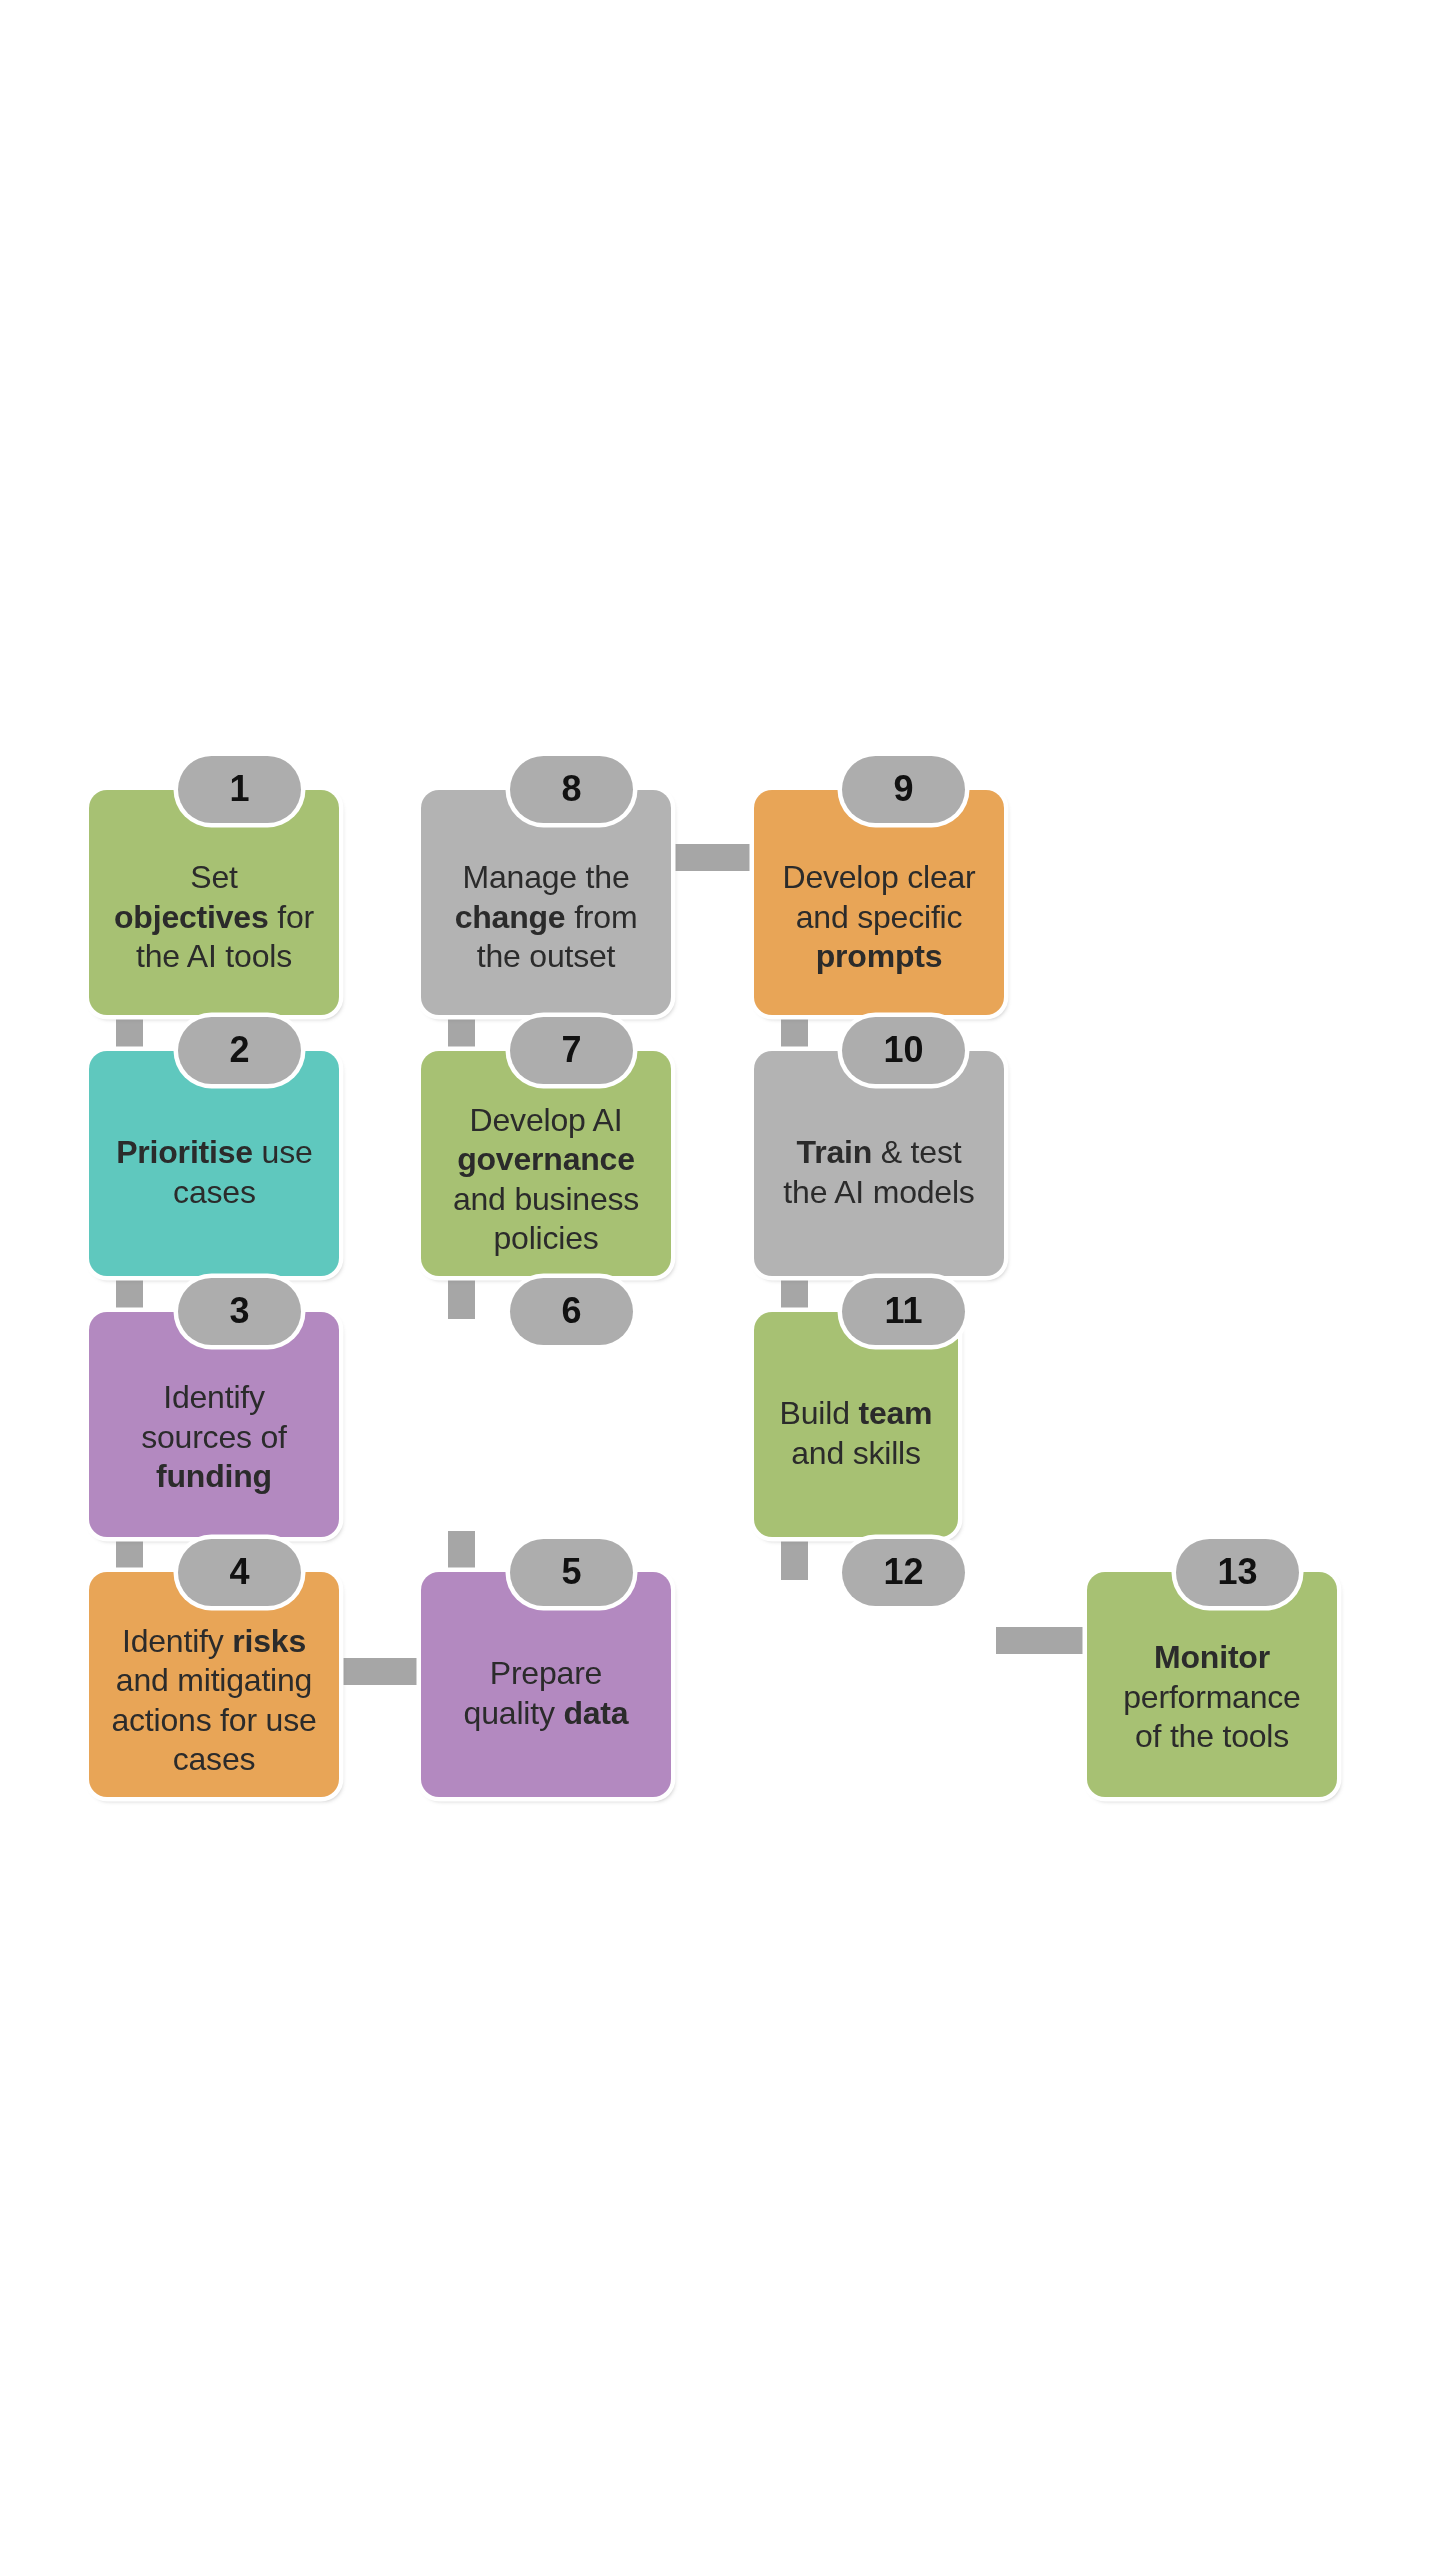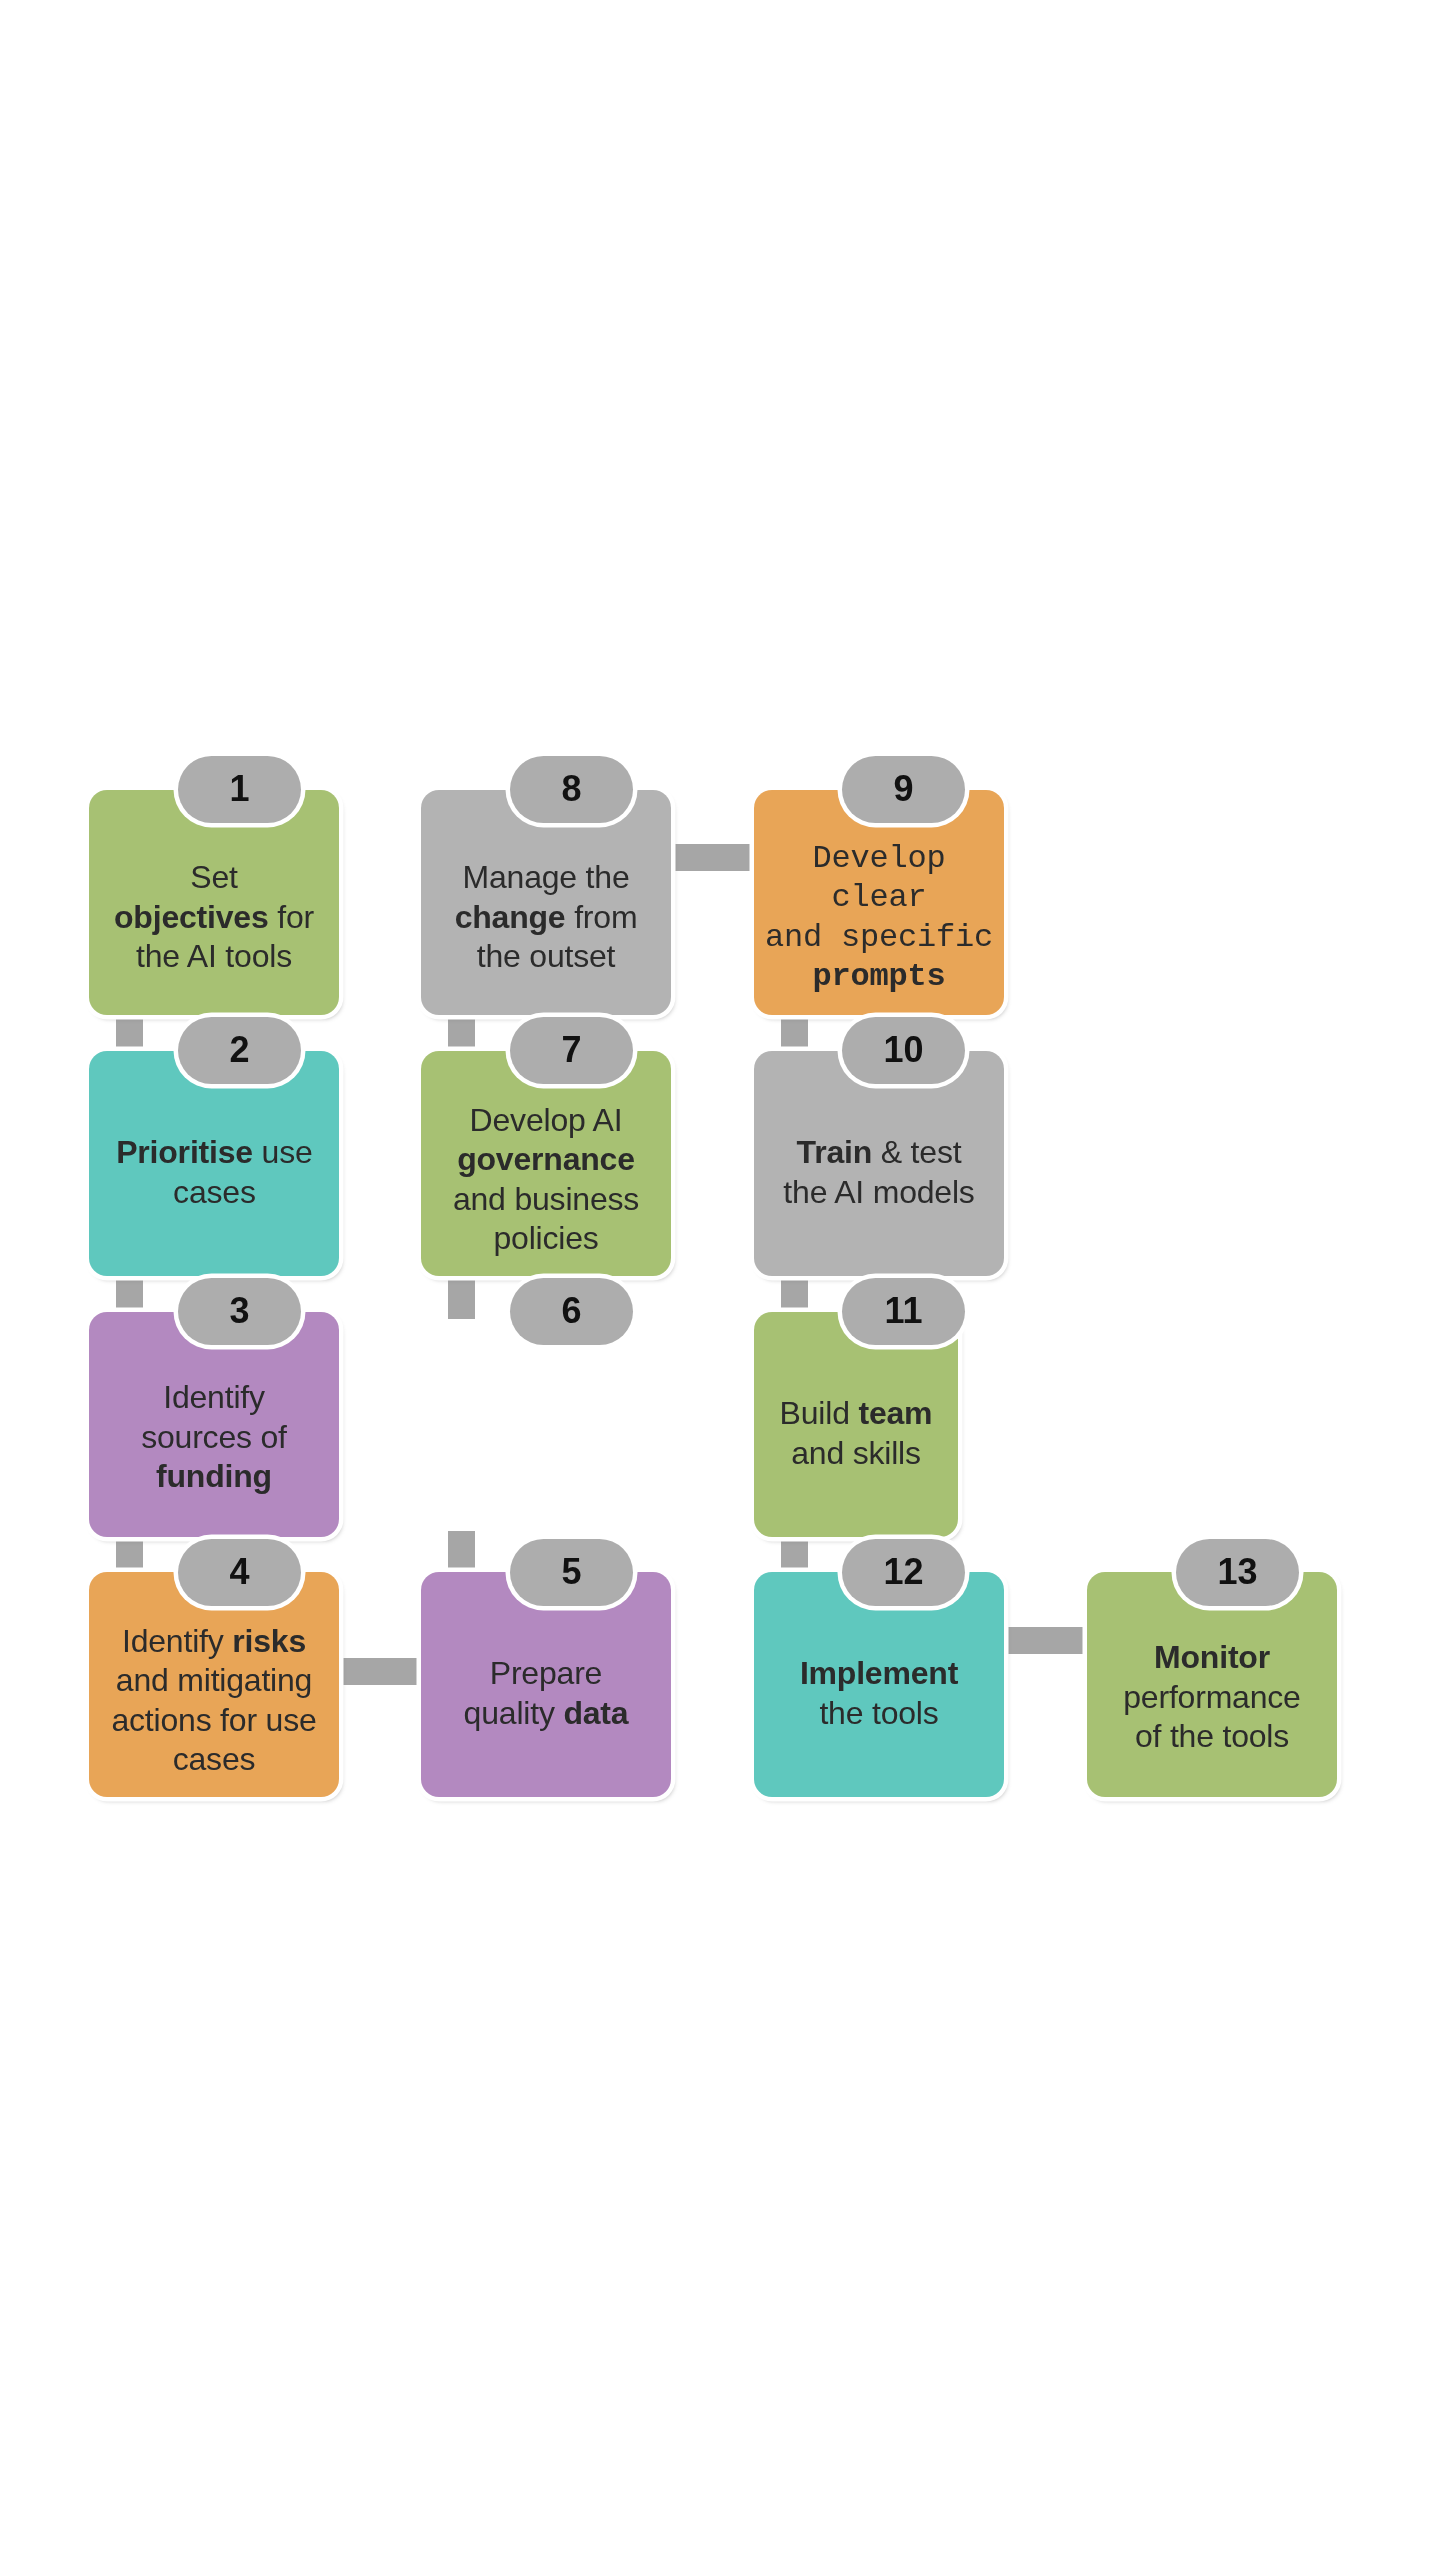--- a/index.html
+++ b/index.html
@@ -158,21 +158,21 @@
       <div class="step-text t-shift-1" style="color: rgb(43, 43, 43); text-align: center;">
         <div><span>Manage the</span></div>
         <div><b>change</b><span> from</span></div>
         <div><span>the outset</span></div>
       </div>
     </div>
     <div class="num-tab" style="left: 510px; top: 756px; background: rgb(173, 173, 173);">
       <span>8</span>
     </div>
     <div class="step" style="left: 754px; top: 790px; width: 250px; height: 225px; background: rgb(232, 165, 87);">
-      <div class="step-text t-shift-1" style="color: rgb(43, 43, 43); font-family: Liberation Mono, monospace;">
+      <div class="step-text t-shift-1" style="color: rgb(43, 43, 43);">
         <div><span>Develop clear</span></div>
         <div><span>and specific</span></div>
         <div><b>prompts</b></div>
       </div>
     </div>
     <div class="num-tab" style="left: 842px; top: 756px; background: rgb(173, 173, 173);">
       <span>9</span>
     </div>
     <div class="step" style="left: 754px; top: 1051px; width: 250px; height: 225px; background: rgb(179, 179, 179);">
       <div class="step-text t-shift-2" style="color: rgb(43, 43, 43);">
@@ -184,26 +184,20 @@
       <span>10</span>
     </div>
     <div class="step" style="left: 754px; top: 1312px; width: 204px; height: 225px; background: rgb(167, 193, 115);">
       <div class="step-text t-shift-2" style="color: rgb(43, 43, 43);">
         <div><span>Build </span><b>team</b></div>
         <div><span>and skills</span></div>
       </div>
     </div>
     <div class="num-tab" style="left: 842px; top: 1278px; background: rgb(173, 173, 173);">
       <span>11</span>
-    </div>
-    <div class="step" style="left: 754px; top: 1572px; width: 250px; height: 225px; background: rgb(95, 200, 190);">
-      <div class="step-text t-shift-2" style="color: rgb(43, 43, 43);">
-        <div><b>Implement</b></div>
-        <div><span>the tools</span></div>
-      </div>
     </div>
     <div class="num-tab" style="left: 842px; top: 1539px; background: rgb(173, 173, 173);">
       <span>12</span>
     </div>
     <div class="step" style="left: 1087px; top: 1572px; width: 250px; height: 225px; background: rgb(167, 193, 115);">
       <div class="step-text t-shift-3" style="color: rgb(43, 43, 43);">
         <div><b>Monitor</b></div>
         <div><span>performance</span></div>
         <div><span>of the tools</span></div>
       </div>

